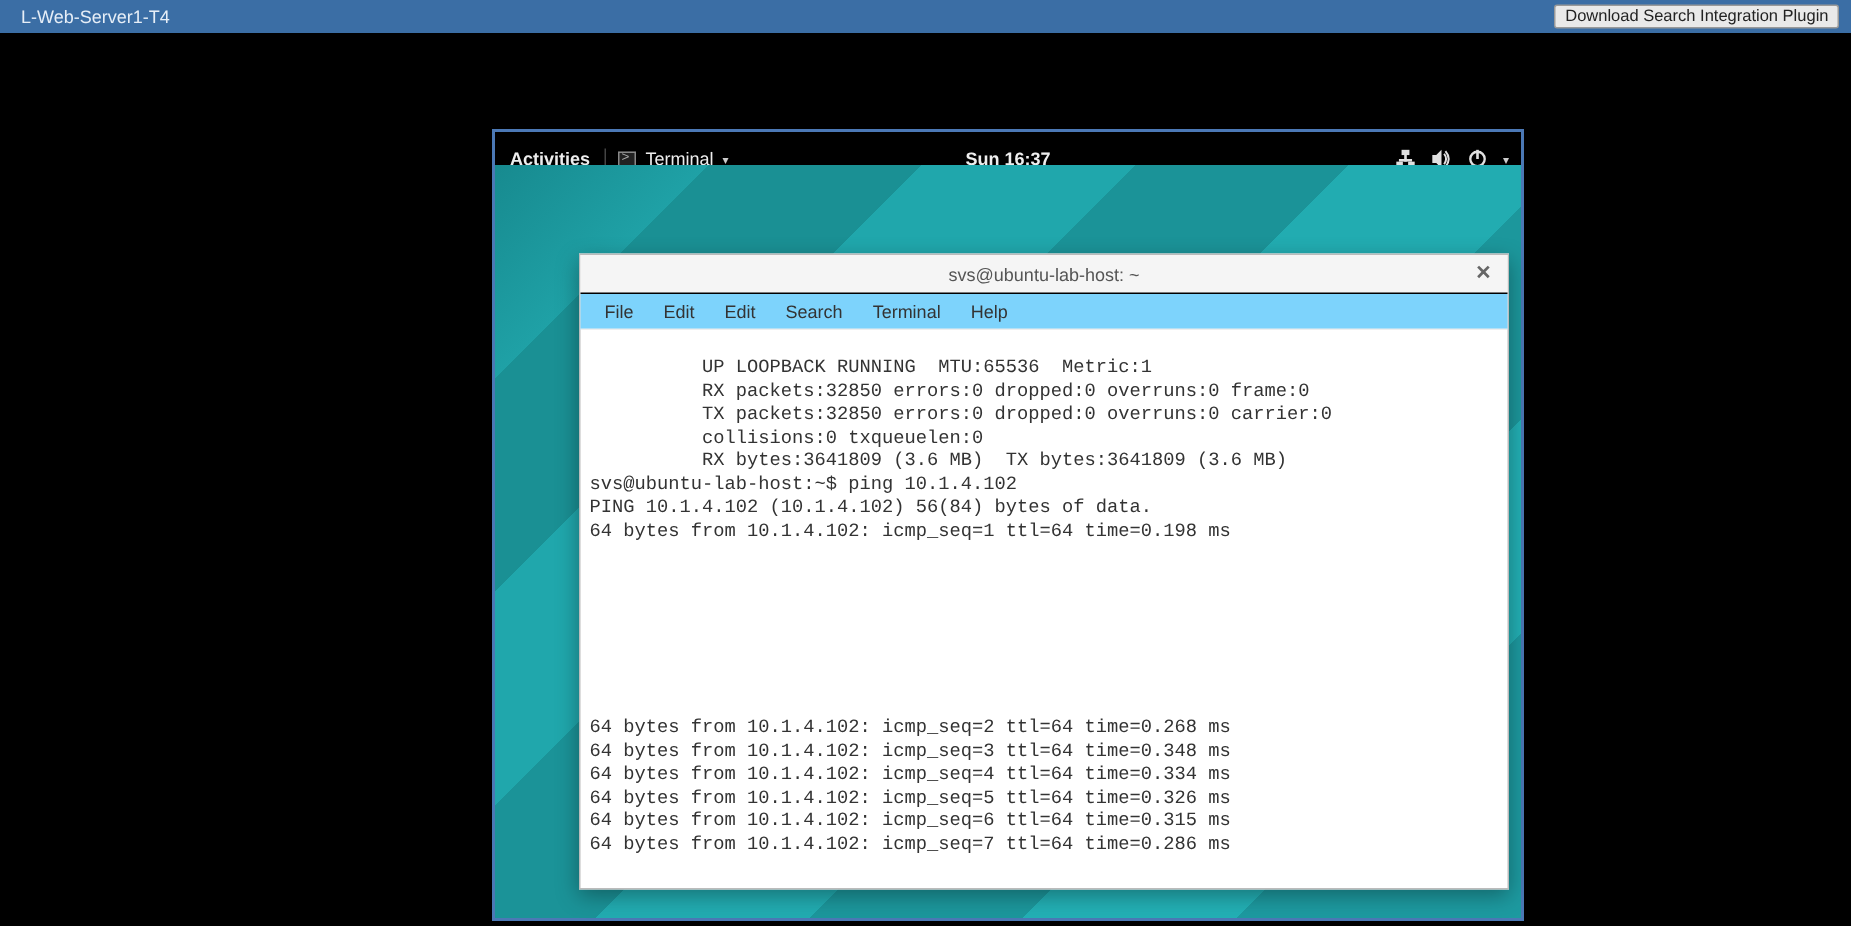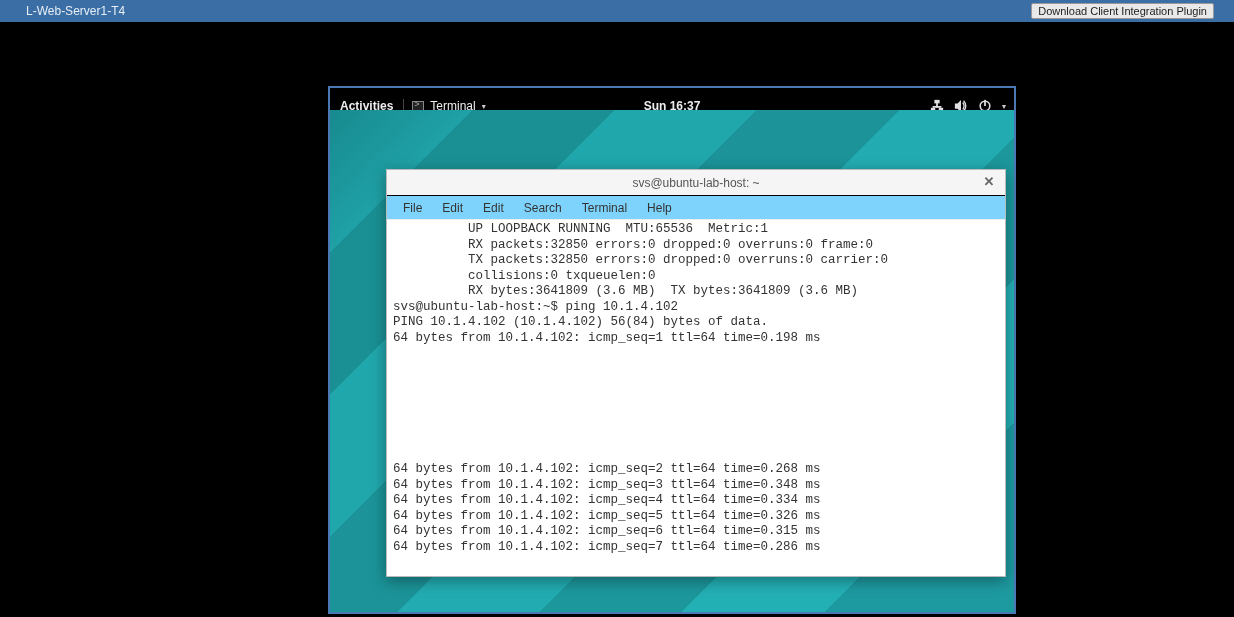--- a/index.html
+++ b/index.html
@@ -14,21 +14,21 @@
     .outer-titlebar {
       position: absolute;
       top: 0; left: 0; right: 0;
       height: 22px;
       background: #3b6ea5;
       color: #e6eef7;
       display: flex;
       align-items: center;
       justify-content: space-between;
       font-size: 12px;
-      padding: 0 20px;
+      padding: 0 8px;
       gap: 46px;
     }
     .outer-title { padding-left: 6px; }
     .dl-btn {
       background: #e9e9e9;
       color: #222;
       border: 1px solid #999;
       border-radius: 2px;
       padding: 1px 6px;
       font-size: 11px;
@@ -122,29 +122,30 @@
     .menubar span { padding: 2px 8px; cursor: pointer; }
     .term-body {
       font-family: "Liberation Mono", "Courier New", monospace;
       font-size: 12.5px;
       line-height: 15.5px;
       color: #333;
       padding: 2px 6px 6px 6px;
       white-space: pre;
       height: 356px;
       overflow: hidden;
+      margin-top: 16px;
     }
     .gap { height: 116px; }
   </style>
 </head>
 <body>
 
 <div class="outer-titlebar">
   <span class="outer-title">L-Web-Server1-T4</span>
-  <button class="dl-btn">Download Client Integration Plugin</button>
+  <button class="dl-btn">Download Search Integration Plugin</button>
 </div>
 
 <div class="vm-frame">
 
   <div class="gnome-topbar">
     <span class="activities">Activities</span>
     <span class="app-menu">
       <span class="term-icon"></span>
       <span>Terminal</span>
       <span class="dropdown-triangle">▾</span>

